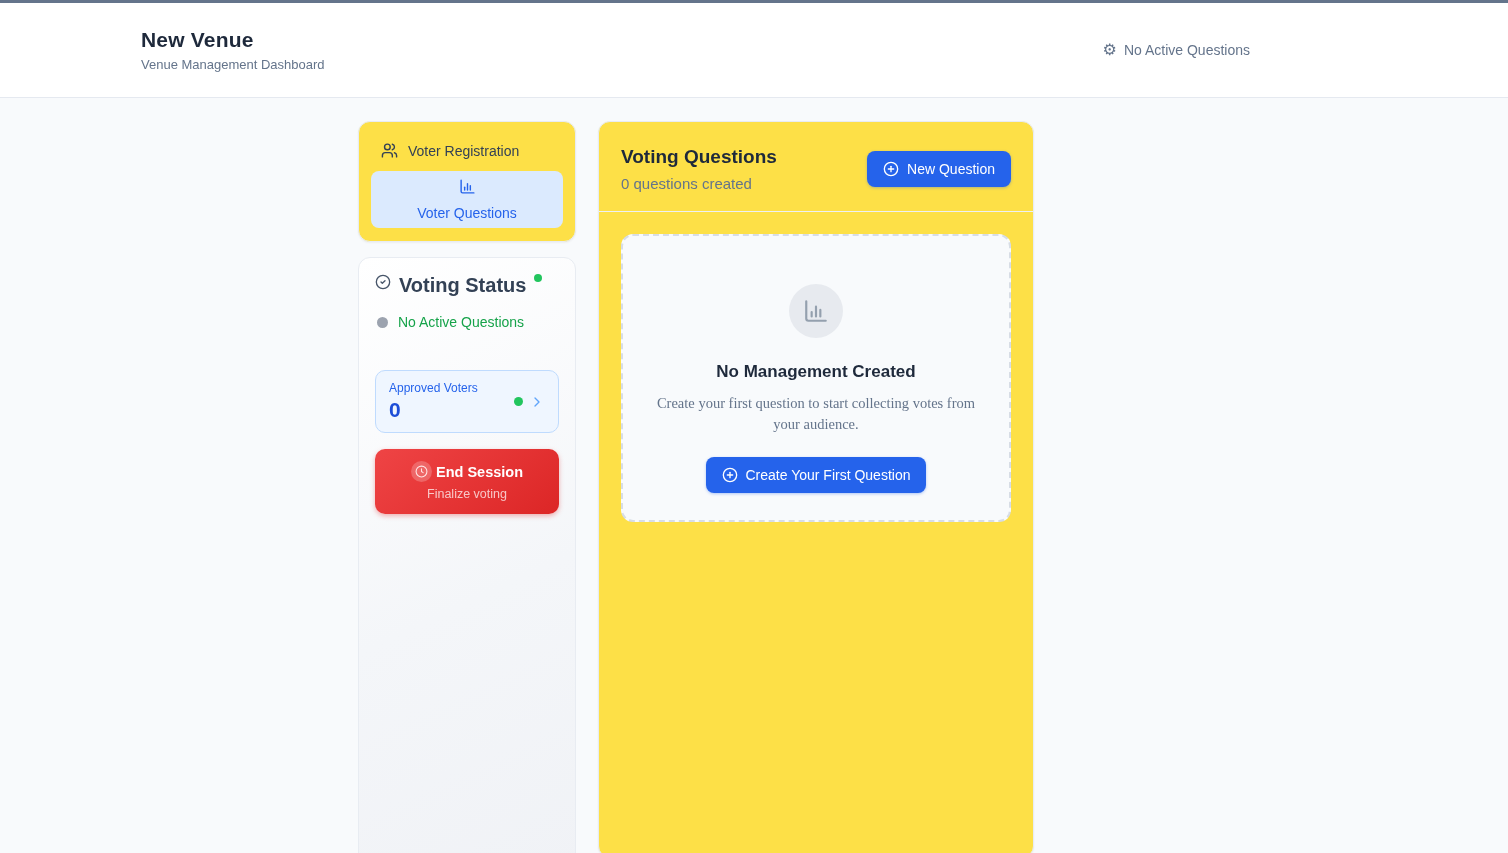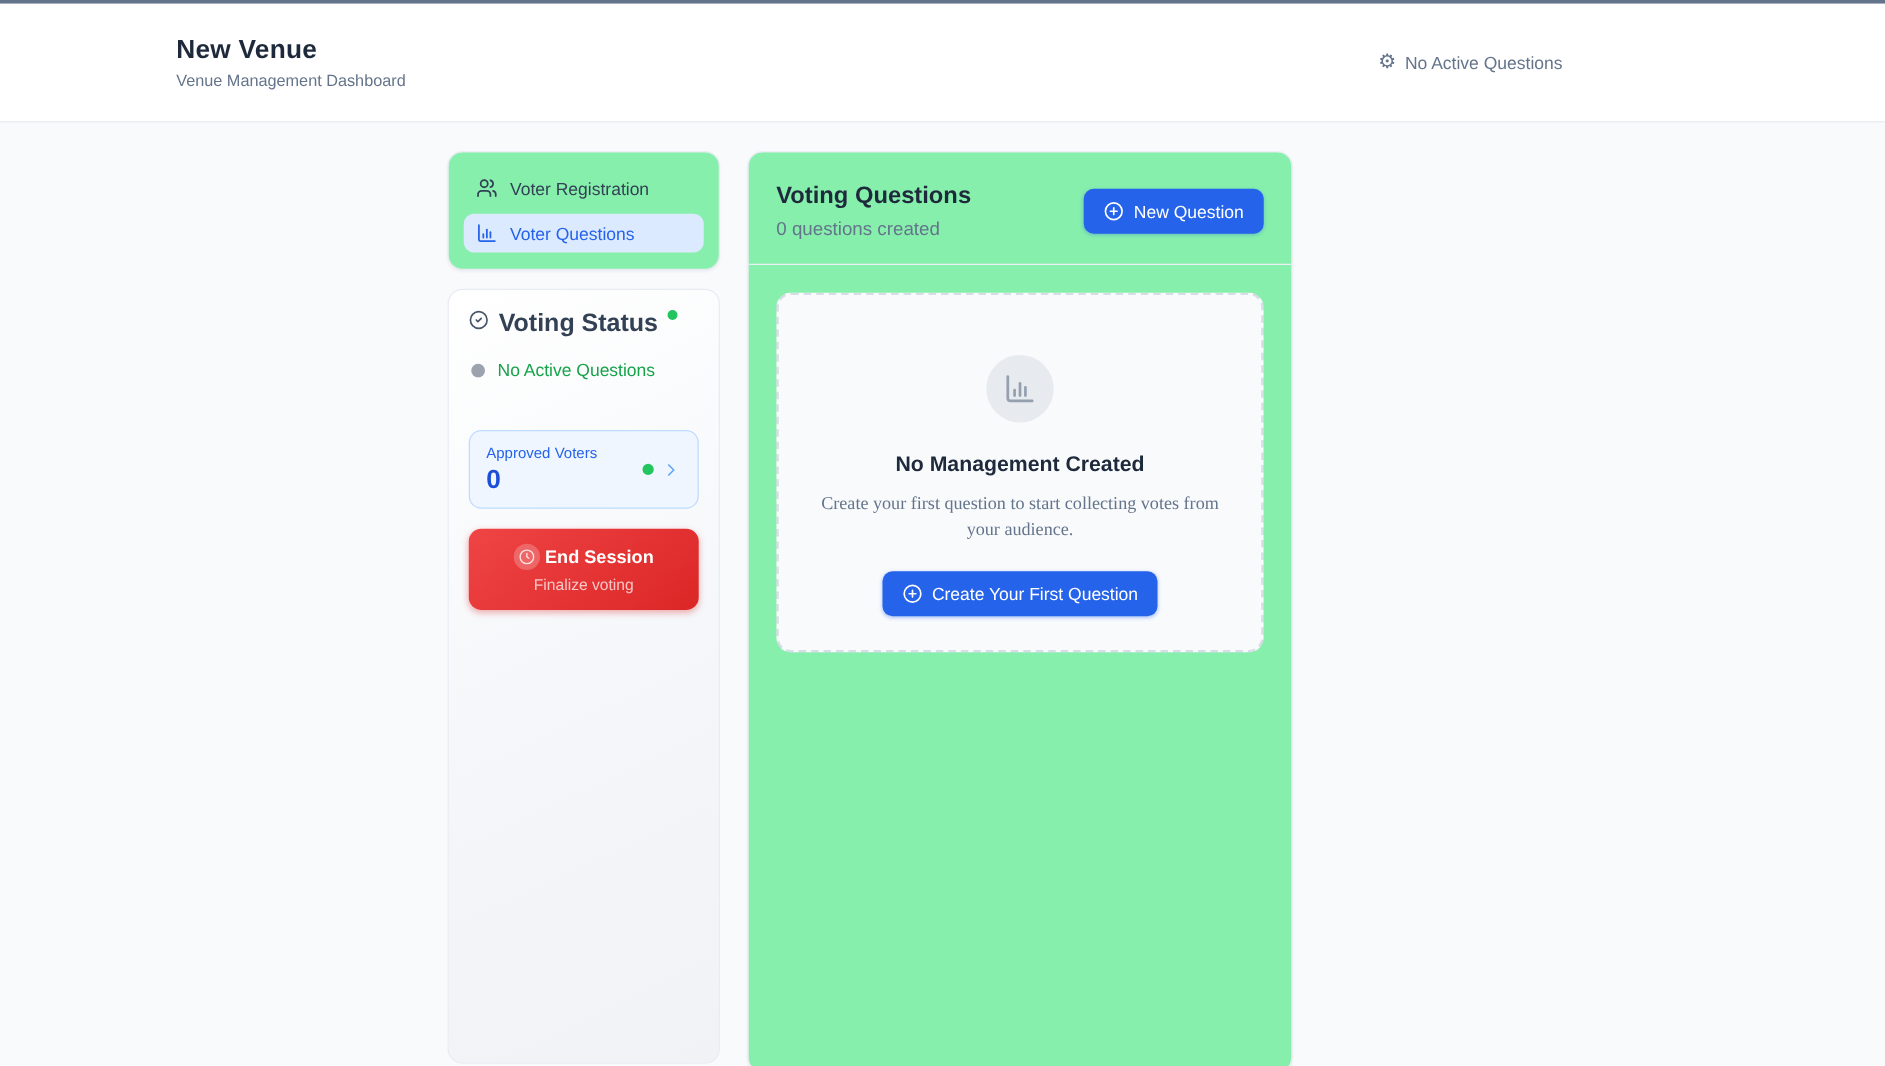--- a/index.html
+++ b/index.html
@@ -22,32 +22,32 @@
   }
   .app-header h1 { margin:0; font-size:21px; font-weight:bold; color:#1e293b; letter-spacing:.2px; }
   .app-header .subtitle { margin-top:5px; font-size:13px; color:#64748b; }
   .header-status { display:flex; align-items:center; gap:7px; color:#64748b; font-size:14px; }
   .gear { font-size:16px; line-height:1; color:#64748b; }
   
   .content { display:flex; align-items:flex-start; gap:22px; padding:23px 0 0 358px; }
   .left-col { width:218px; display:flex; flex-direction:column; gap:15px; flex:none; }
   
   .card {
-    background:#86efac;
+    background:#fde047;
     border:1px solid #e8ecf2;
     border-radius:12px;
     box-shadow:0 1px 2px rgba(15,23,42,.05);
   }
   .nav-card { padding:13px 12px; }
   .nav-item {
     display:flex; align-items:center; gap:10px;
     padding:7px 10px; border-radius:8px;
     font-size:14px; color:#334155; cursor:pointer;
   }
-  .nav-item + .nav-item { margin-top:5px; }
+  .nav-item + .nav-item { margin-top:5px;flex-direction:column; }
   .nav-item.active { background:#dbeafe; color:#2563eb; font-weight:500; }
   .nav-item svg { width:17px; height:17px; flex:none; }
   
   .status-card {
     background:linear-gradient(155deg,#ffffff 0%,#f4f6f9 55%,#f0f2f6 100%);
     border:1px solid #e8ecf2;
     border-radius:12px;
     padding:16px;
     height:620px;
   }

